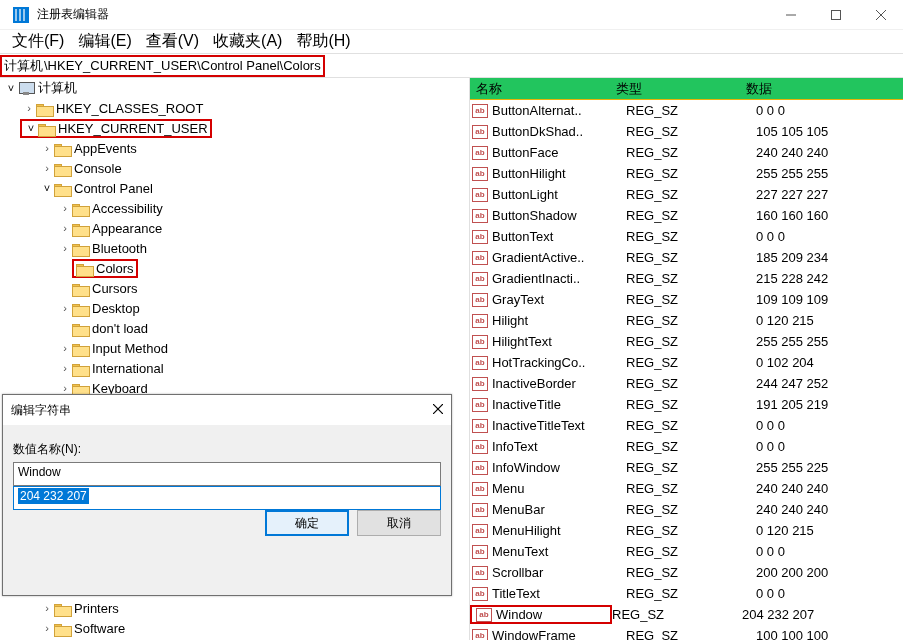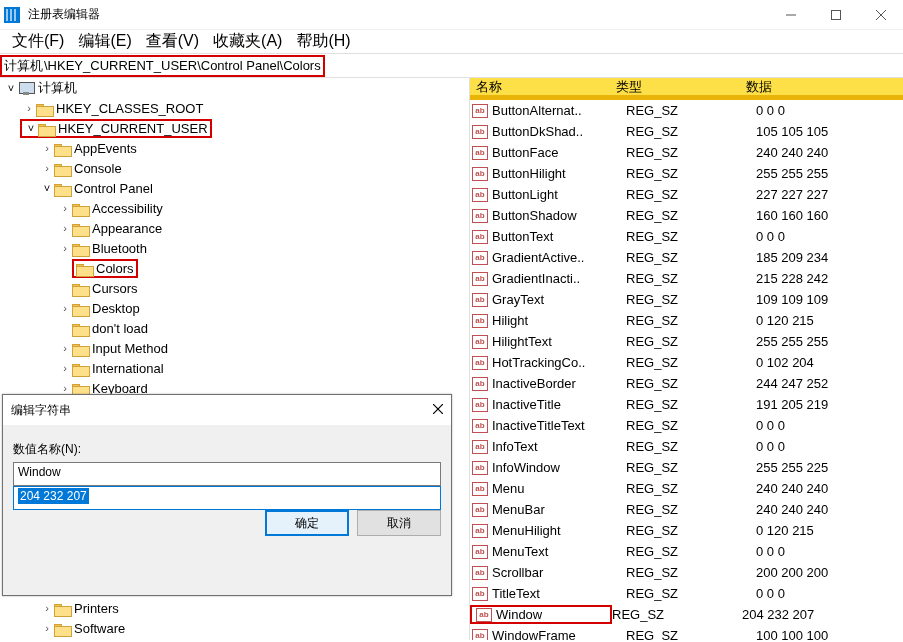--- a/index.html
+++ b/index.html
@@ -1,18 +1,18 @@
 <!DOCTYPE html>
 <html><head>
 <meta charset="utf-8">
 <style>
 * { box-sizing: border-box; margin: 0; padding: 0; font-family: "Microsoft YaHei", "Segoe UI", Tahoma, sans-serif; }
 body { background: #fff; width: 903px; height: 642px; overflow: hidden; position: relative; color: #000; }
 
-.titlebar { height: 30px; display: flex; align-items: center; padding-left: 4px; background: #fff; border-bottom: 1px solid #f0f0f0; }
+.titlebar { height: 30px; display: flex; align-items: center; padding-left: 13px; background: #fff; border-bottom: 1px solid #f0f0f0; }
 .titlebar .app-icon { width: 16px; height: 16px; background: #0078d7; display: inline-flex; align-items: center; justify-content: center; margin-right: 8px; position: relative; }
 .titlebar .app-icon::before { content: ""; position: absolute; inset: 2px; background: repeating-linear-gradient(90deg, #fff 0 2px, #0078d7 2px 4px), repeating-linear-gradient(0deg, #fff 0 2px, #0078d7 2px 4px); opacity: 0.6; }
 .titlebar .title { font-size: 12px; color: #000; }
 .winbtns { margin-left: auto; display: flex; }
 .winbtns div { width: 45px; height: 30px; display: flex; align-items: center; justify-content: center; font-size: 11px; color: #555; }
 
 .menubar { height: 24px; display: flex; align-items: center; padding: 0 6px; font-size: 16px; color: #000; gap: 2px; border-bottom: 1px solid #e0e0e0; }
 .menubar span { padding: 2px 6px; }
 
 .main { display: flex; height: calc(642px - 30px - 24px - 26px); }
@@ -23,21 +23,21 @@
 .tree .chev { width: 14px; text-align: center; color: #555; font-size: 11px; display: inline-block; }
 .tree .chev.open { color: #000; }
 .folder-icon { width: 16px; height: 13px; margin-right: 4px; position: relative; }
 .folder-icon::before { content:""; position:absolute; left:0; top:2px; width:6px; height:3px; background:#f0c14b; border:1px solid #d1a23a; border-bottom:none; }
 .folder-icon::after { content:""; position:absolute; left:0; top:4px; width:16px; height:9px; background:#ffe08a; border:1px solid #d1a23a; }
 .pc-icon { width:16px; height:13px; margin-right:4px; position:relative; }
 .pc-icon::before { content:""; position:absolute; left:1px; top:0; width:14px; height:10px; border:1px solid #555; background:#cde; }
 .pc-icon::after { content:""; position:absolute; left:5px; top:10px; width:6px; height:3px; background:#888; }
 .redbox { border: 2px solid #d40000; display: inline-flex; align-items: center; padding: 0 2px; }
 
-.list-head { display: flex; height: 22px; align-items: center; border-bottom: 5px solid #eab308; background: #fde047; font-size: 13px; }
+.list-head { display: flex; height: 22px; align-items: center; border-bottom: 1px solid #eab308; background: #22c55e; font-size: 13px; }
 .list-head div { padding-left: 6px; color: #000; }
 .col-name { width: 140px; }
 .col-type { width: 130px; }
 .col-data { flex: 1; }
 
 .list-body { height: calc(100% - 22px); overflow: hidden; }
 .list .row { display: flex; align-items: center; height: 21px; }
 .reg-icon { width: 16px; height: 14px; margin: 0 4px 0 2px; position: relative; }
 .reg-icon::before { content:""; position:absolute; inset:0; border:1px solid #c05050; background:#fff; }
 .reg-icon span { position:absolute; inset:0; display:flex; align-items:center; justify-content:center; font-size:8px; font-weight:bold; color:#c05050; }

